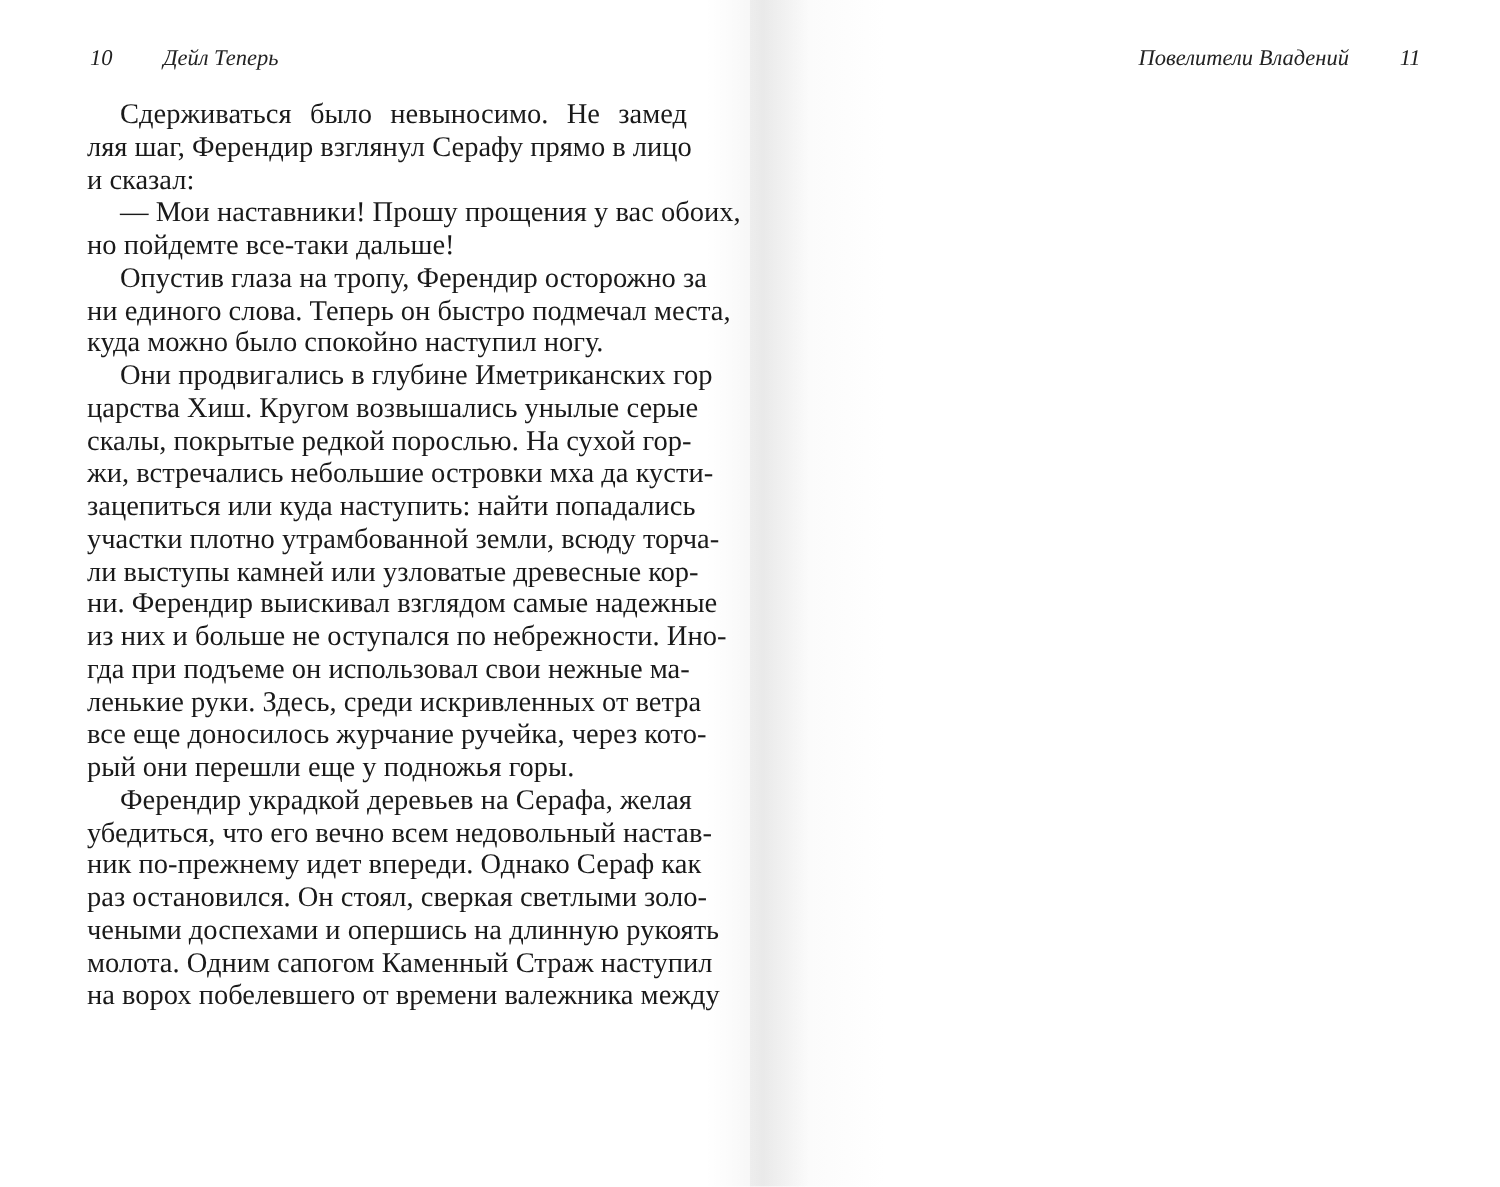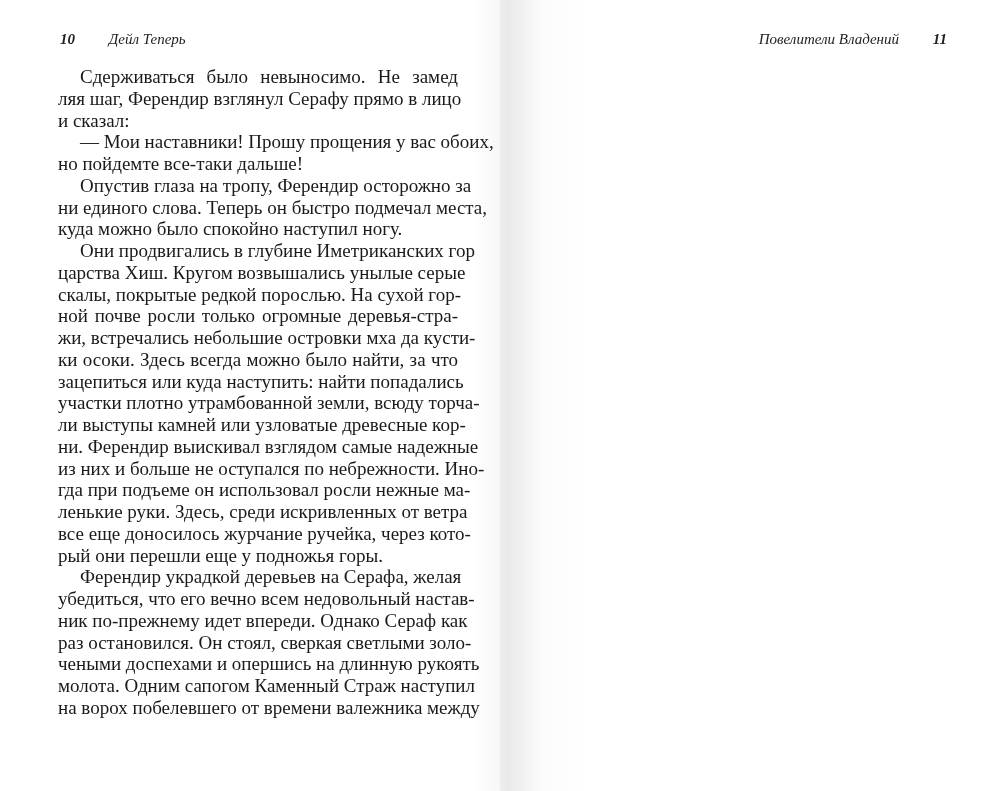--- a/index.html
+++ b/index.html
@@ -12,21 +12,21 @@
   }
   .spread { position: absolute; inset: 0; }
   .page { position: absolute; top: 0; height: 791px; overflow: hidden; }
   .page-left { left: 0; width: 500px; background: #ffffff; }
   .page-right { left: 500px; width: 500px;
     background: linear-gradient(90deg, #f4f4f4 0px, #fbfbfb 40px, #ffffff 90px, #ffffff 100%); }
   .gutter-shade { position: absolute; top: 0; left: 470px; width: 70px; height: 791px;
     background: linear-gradient(90deg, rgba(0,0,0,0) 0%, rgba(0,0,0,0.03) 45%, rgba(0,0,0,0.05) 55%, rgba(0,0,0,0) 100%); }
 
   .running-head { position: absolute; top: 31px; font-style: italic; font-size: 15px; color: #222; }
-  .running-head .folio { font-style: italic; font-weight: bold; }
+  .running-head .folio { font-style: italic; font-weight: normal; }
   .head-left { left: 60px; }
   .head-left .folio { margin-right: 30px; }
   .head-right { right: 53px; }
   .head-right .folio { margin-left: 30px; }
 
   .text { position: absolute; font-size: 19px; line-height: 21.75px; }
   .text-left { left: 58px; top: 66px; width: 400px; }
 
   .line { white-space: nowrap; display: block; text-align: justify; text-align-last: justify; height: 21.75px; overflow: visible; }
   .line.last { text-align-last: left; }
@@ -47,29 +47,27 @@
         <span class="line">ляя шаг, Ферендир взглянул Серафу прямо в лицо</span>
         <span class="line last">и сказал:</span>
         <span class="line indent">— Мои наставники! Прошу прощения у вас обоих,</span>
         <span class="line last">но пойдемте все-таки дальше!</span>
         <span class="line indent">Опустив глаза на тропу, Ферендир осторожно за</span>
         <span class="line">ни единого слова. Теперь он быстро подмечал места,</span>
         <span class="line last">куда можно было спокойно наступил ногу.</span>
         <span class="line indent">Они продвигались в глубине Иметриканских гор</span>
         <span class="line">царства Хиш. Кругом возвышались унылые серые</span>
         <span class="line">скалы, покрытые редкой порослью. На сухой гор-</span>
-        <span class="line">ной почве росли только огромные деревья-стра-</span>
         <span class="line">жи, встречались небольшие островки мха да кусти-</span>
-        <span class="line">ки осоки. Здесь всегда можно было найти, за что</span>
         <span class="line">зацепиться или куда наступить: найти попадались</span>
         <span class="line">участки плотно утрамбованной земли, всюду торча-</span>
         <span class="line">ли выступы камней или узловатые древесные кор-</span>
         <span class="line">ни. Ферендир выискивал взглядом самые надежные</span>
         <span class="line">из них и больше не оступался по небрежности. Ино-</span>
-        <span class="line">гда при подъеме он использовал росли нежные ма-</span>
+        <span class="line">гда при подъеме он использовал свои нежные ма-</span>
         <span class="line">ленькие руки. Здесь, среди искривленных от ветра</span>
         <span class="line">все еще доносилось журчание ручейка, через кото-</span>
         <span class="line last">рый они перешли еще у подножья горы.</span>
         <span class="line indent">Ферендир украдкой деревьев на Серафа, желая</span>
         <span class="line">убедиться, что его вечно всем недовольный настав-</span>
         <span class="line">ник по-прежнему идет впереди. Однако Сераф как</span>
         <span class="line">раз остановился. Он стоял, сверкая светлыми золо-</span>
         <span class="line">чеными доспехами и опершись на длинную рукоять</span>
         <span class="line">молота. Одним сапогом Каменный Страж наступил</span>
         <span class="line">на ворох побелевшего от времени валежника между</span>

